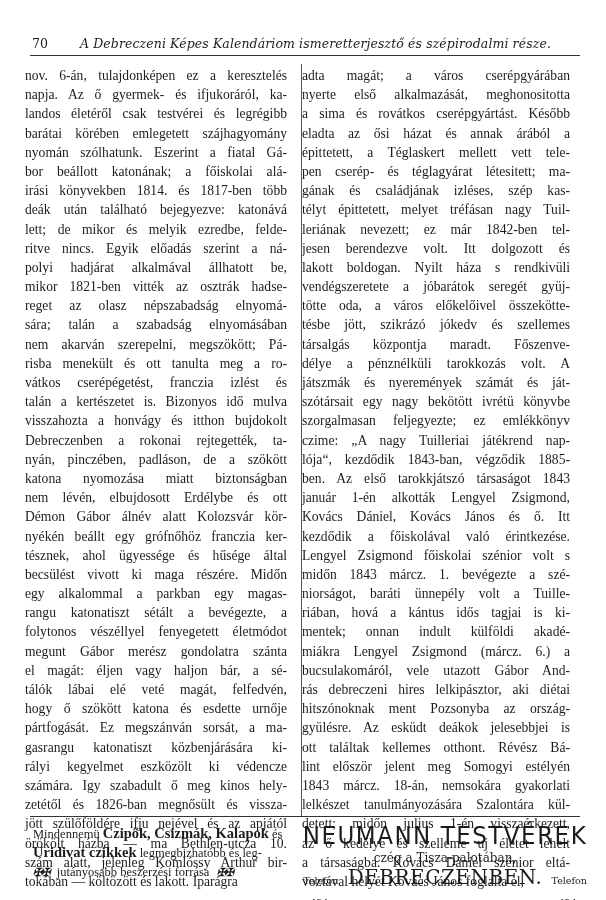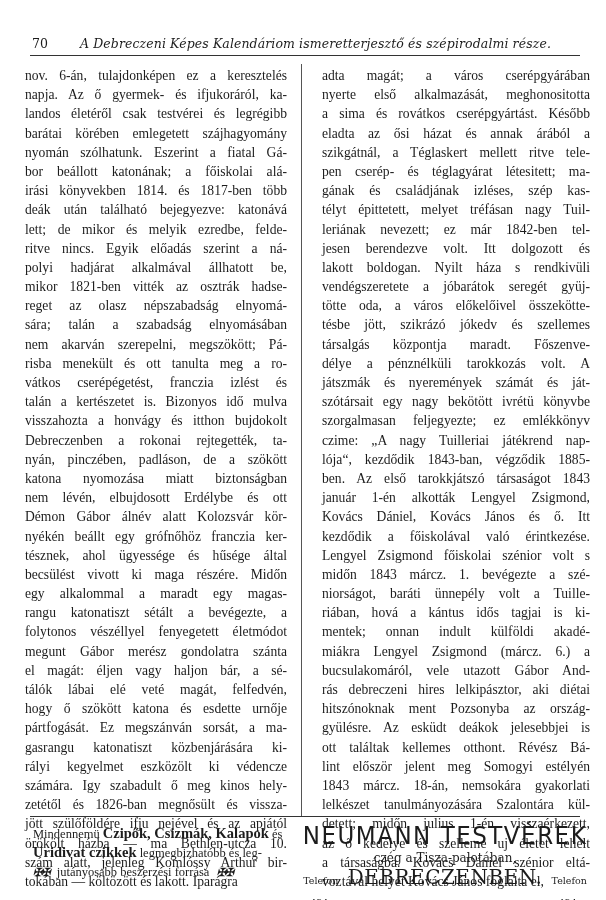--- a/index.html
+++ b/index.html
@@ -6,21 +6,21 @@
   body {
     width: 606px; height: 900px; background: #ffffff; position: relative; overflow: hidden;
     font-family: "DejaVu Serif", "Liberation Serif", serif; color: #1c1c1c;
   }
   .header { position: absolute; left: 32px; top: 36px; width: 548px; height: 18px; }
   .page-num { position: absolute; left: 0; top: 0; font-size: 12.5px; text-align: center; }
   .running-title { position: absolute; left: 48px; top: 0; font-size: 12.5px; font-style: italic; letter-spacing: 0.1px; white-space: nowrap; }
   .header-rule { position: absolute; left: 30px; top: 55px; width: 550px; height: 0; border-top: 1.4px solid #333; }
   .col { position: absolute; top: 66px; }
   .col-left { left: 25px; width: 262px; }
-  .col-right { left: 322px; width: 268px; }
+  .col-right { left: 302px; width: 268px; }
   .col-divider { position: absolute; left: 301px; top: 64px; height: 752px; border-left: 1px solid #555; }
   .line {
     display: block; height: 19.2px; line-height: 19.2px; font-size: 13.6px;
     text-align: justify; text-align-last: justify; white-space: nowrap; overflow: visible;
     font-family: "Liberation Serif", "DejaVu Serif", serif;
   }
   .line.last { text-align-last: left; }
   .bottom-rule { position: absolute; left: 30px; top: 816px; width: 550px; border-top: 1.4px solid #333; }
   .ad-left { position: absolute; left: 33px; top: 824px; width: 270px; font-family: "Liberation Serif", serif; }
   .ad-line { display: block; height: 19px; line-height: 18px; font-size: 14.5px; white-space: nowrap; }
@@ -64,21 +64,21 @@
     <span class="line">talán a kertészetet is. Bizonyos idő mulva</span>
     <span class="line">visszahozta a honvágy és itthon bujdokolt</span>
     <span class="line">Debreczenben a rokonai rejtegették, ta-</span>
     <span class="line">nyán, pinczében, padláson, de a szökött</span>
     <span class="line">katona nyomozása miatt biztonságban</span>
     <span class="line">nem lévén, elbujdosott Erdélybe és ott</span>
     <span class="line">Démon Gábor álnév alatt Kolozsvár kör-</span>
     <span class="line">nyékén beállt egy grófnőhöz franczia ker-</span>
     <span class="line">tésznek, ahol ügyessége és hűsége által</span>
     <span class="line">becsülést vivott ki maga részére. Midőn</span>
-    <span class="line">egy alkalommal a maradt egy magas-</span>
+    <span class="line">egy alkalommal a parkban egy magas-</span>
     <span class="line">rangu katonatiszt sétált a bevégezte, a</span>
     <span class="line">folytonos vészéllyel fenyegetett életmódot</span>
     <span class="line">megunt Gábor merész gondolatra szánta</span>
     <span class="line">el magát: éljen vagy haljon bár, a sé-</span>
     <span class="line">tálók lábai elé veté magát, felfedvén,</span>
     <span class="line">hogy ő szökött katona és esdette urnője</span>
     <span class="line">pártfogását. Ez megszánván sorsát, a ma-</span>
     <span class="line">gasrangu katonatiszt közbenjárására ki-</span>
     <span class="line">rályi kegyelmet eszközölt ki védencze</span>
     <span class="line">számára. Igy szabadult ő meg kinos hely-</span>
@@ -87,21 +87,21 @@
     <span class="line">örökölt házba — ma Bethlen-utcza 10.</span>
     <span class="line">szám alatt, jelenleg Komlóssy Arthur bir-</span>
     <span class="line last">tokában — költözött és lakott. Iparágra</span>
   </div>
 <div class="col-divider"></div>
 <div class="col col-right" id="col-right">
     <span class="line">adta magát; a város cserépgyárában</span>
     <span class="line">nyerte első alkalmazását, meghonositotta</span>
     <span class="line">a sima és rovátkos cserépgyártást. Később</span>
     <span class="line">eladta az ősi házat és annak árából a</span>
-    <span class="line">szikgátnál, a Téglaskert mellett ritve tele-</span>
+    <span class="line">épittetett, a Téglaskert mellett vett tele-</span>
     <span class="line">pen cserép- és téglagyárat létesitett; ma-</span>
     <span class="line">gának és családjának izléses, szép kas-</span>
     <span class="line">télyt épittetett, melyet tréfásan nagy Tuil-</span>
     <span class="line">leriának nevezett; ez már 1842-ben tel-</span>
     <span class="line">jesen berendezve volt. Itt dolgozott és</span>
     <span class="line">lakott boldogan. Nyilt háza s rendkivüli</span>
     <span class="line">vendégszeretete a jóbarátok seregét gyüj-</span>
     <span class="line">tötte oda, a város előkelőivel összekötte-</span>
     <span class="line">tésbe jött, szikrázó jókedv és szellemes</span>
     <span class="line">társalgás központja maradt. Főszenve-</span>

